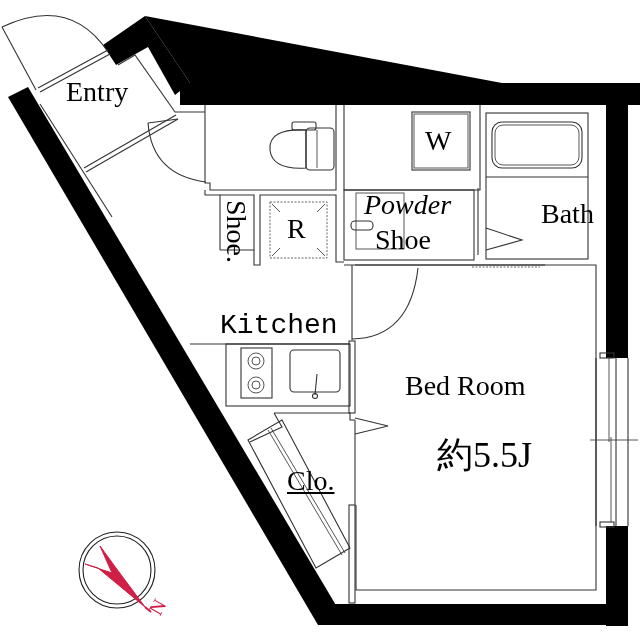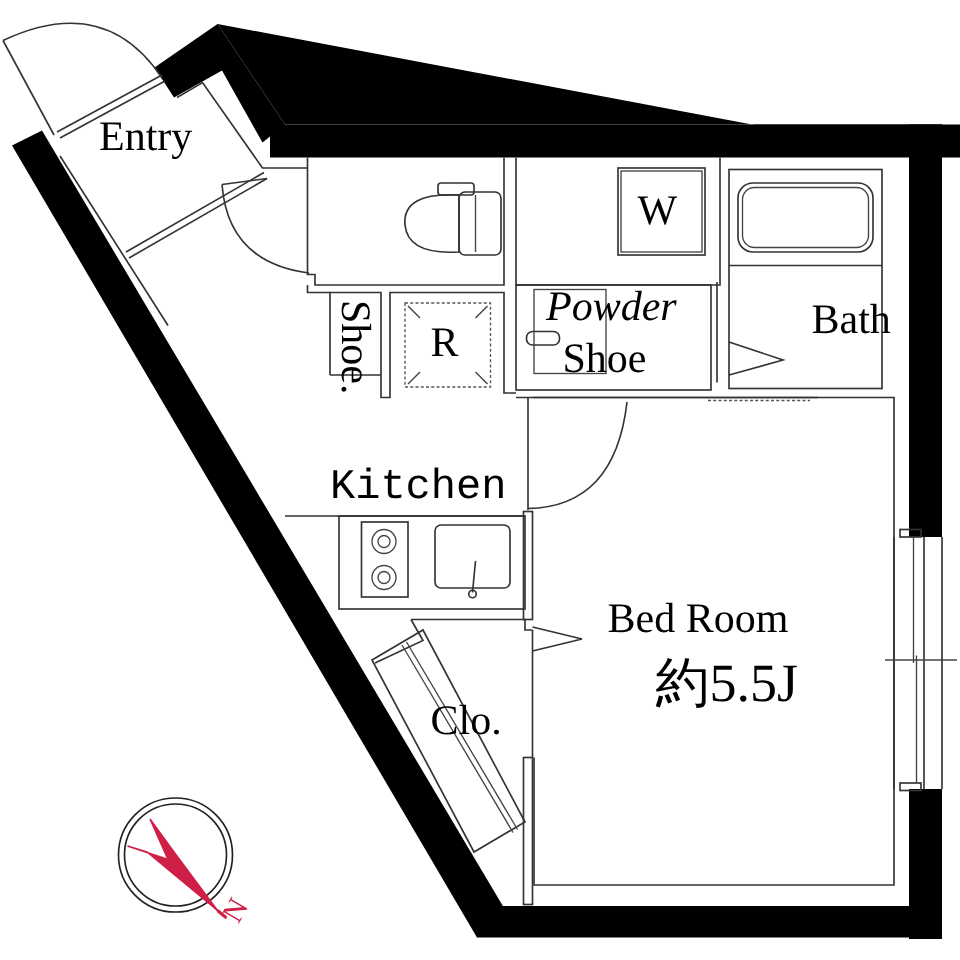--- a/index.html
+++ b/index.html
@@ -144,16 +144,16 @@
 </svg>
 
 <div class="lbl lbl-big" style="left:66px; top:78px;">Entry</div>
 <div class="lbl lbl-big" style="left:425px; top:127px;">W</div>
 <div class="lbl lbl-big" style="left:505px; top:200px;margin-left:36px;">Bath</div>
 <div class="lbl lbl-big" style="left:364px; top:191px;font-style:italic;">Powder</div>
 <div class="lbl lbl-big" style="left:375px; top:226px;">Shoe</div>
 <div class="lbl lbl-big" style="left:222px; top:200px; transform-origin:0 0; transform: translate(28px,0) rotate(90deg);">Shoe.</div>
 <div class="lbl lbl-big" style="left:287px; top:215px;">R</div>
 <div class="lbl lbl-big" style="left:220px; top:312px;font-family:Liberation Mono, monospace;">Kitchen</div>
-<div class="lbl lbl-big" style="left:287px; top:467px;">Clo.</div>
-<div class="lbl lbl-big" style="left:405px; top:399px;">Bed Room</div>
+<div class="lbl lbl-big" style="left:287px; top:467px;text-decoration:underline;">Clo.</div>
+<div class="lbl lbl-big" style="left:405px; top:372px;">Bed Room</div>
 <div class="lbl" style="left:437px; top:437px; font-size:36px;"><span>約5.5J</span></div>
 <div class="lbl" style="left:150px; top:597px; font-size:20px; color:#d01f46; transform: rotate(-60deg);">N</div>
 
 </body></html>

